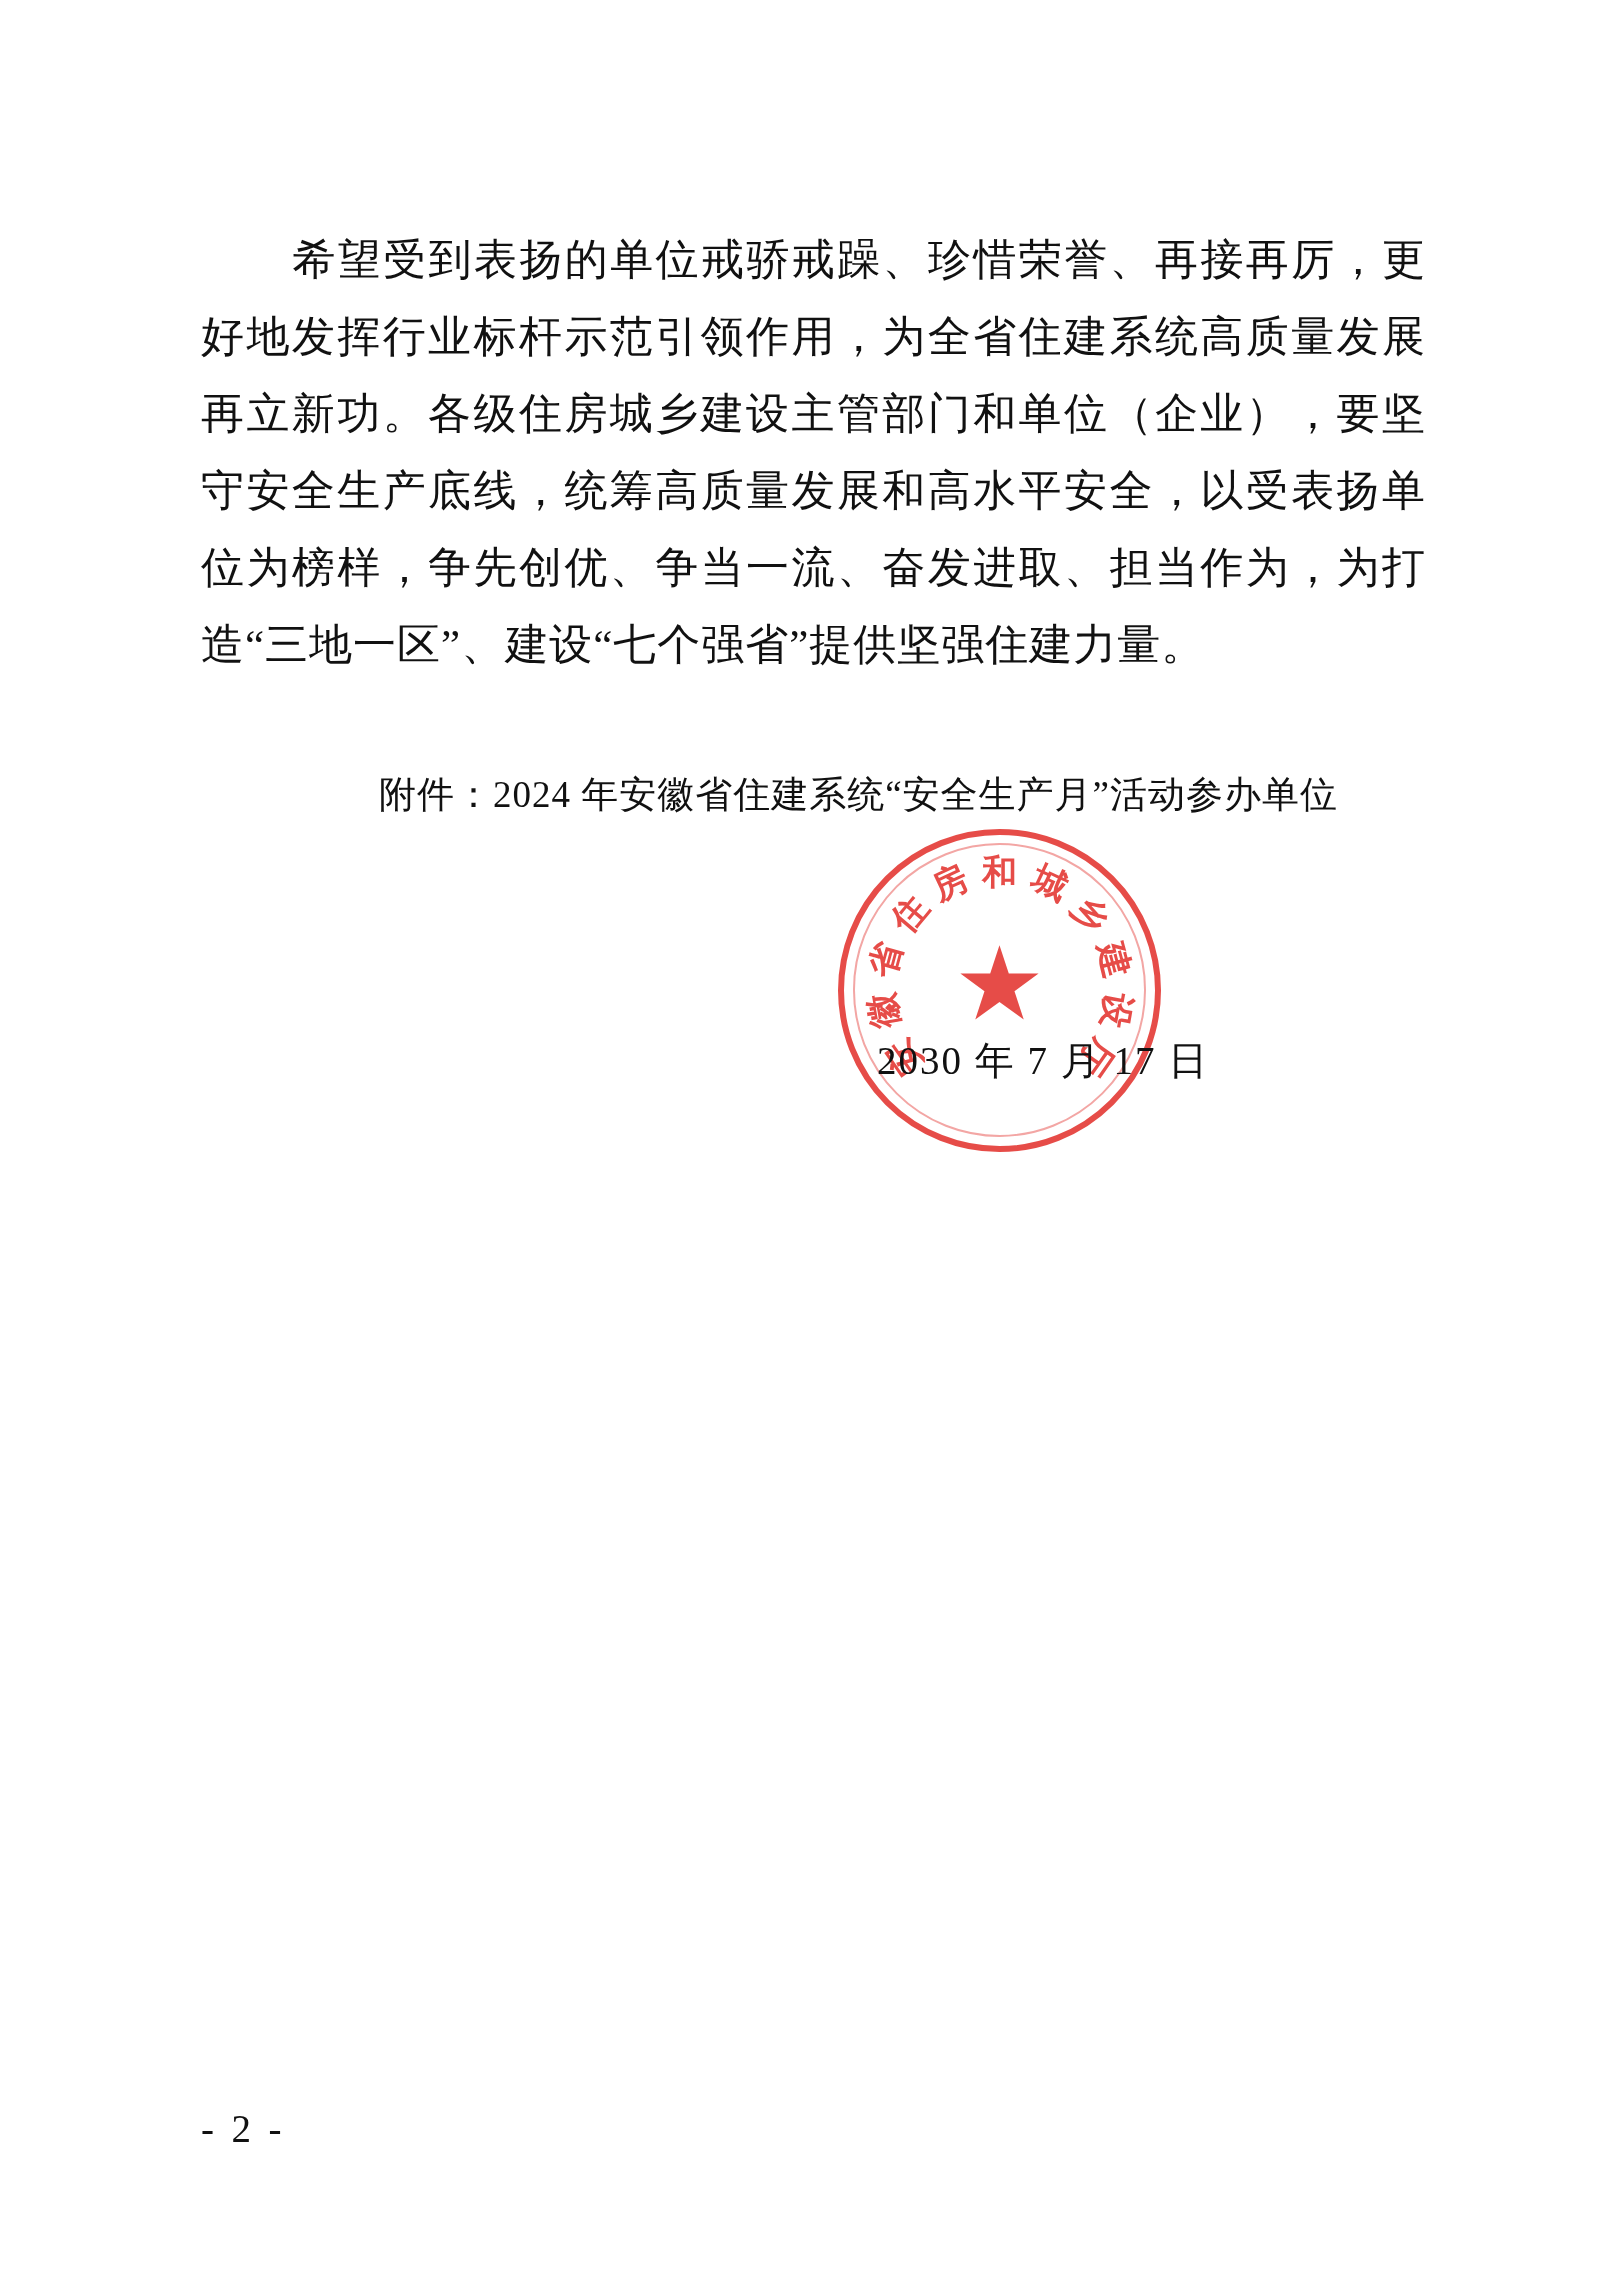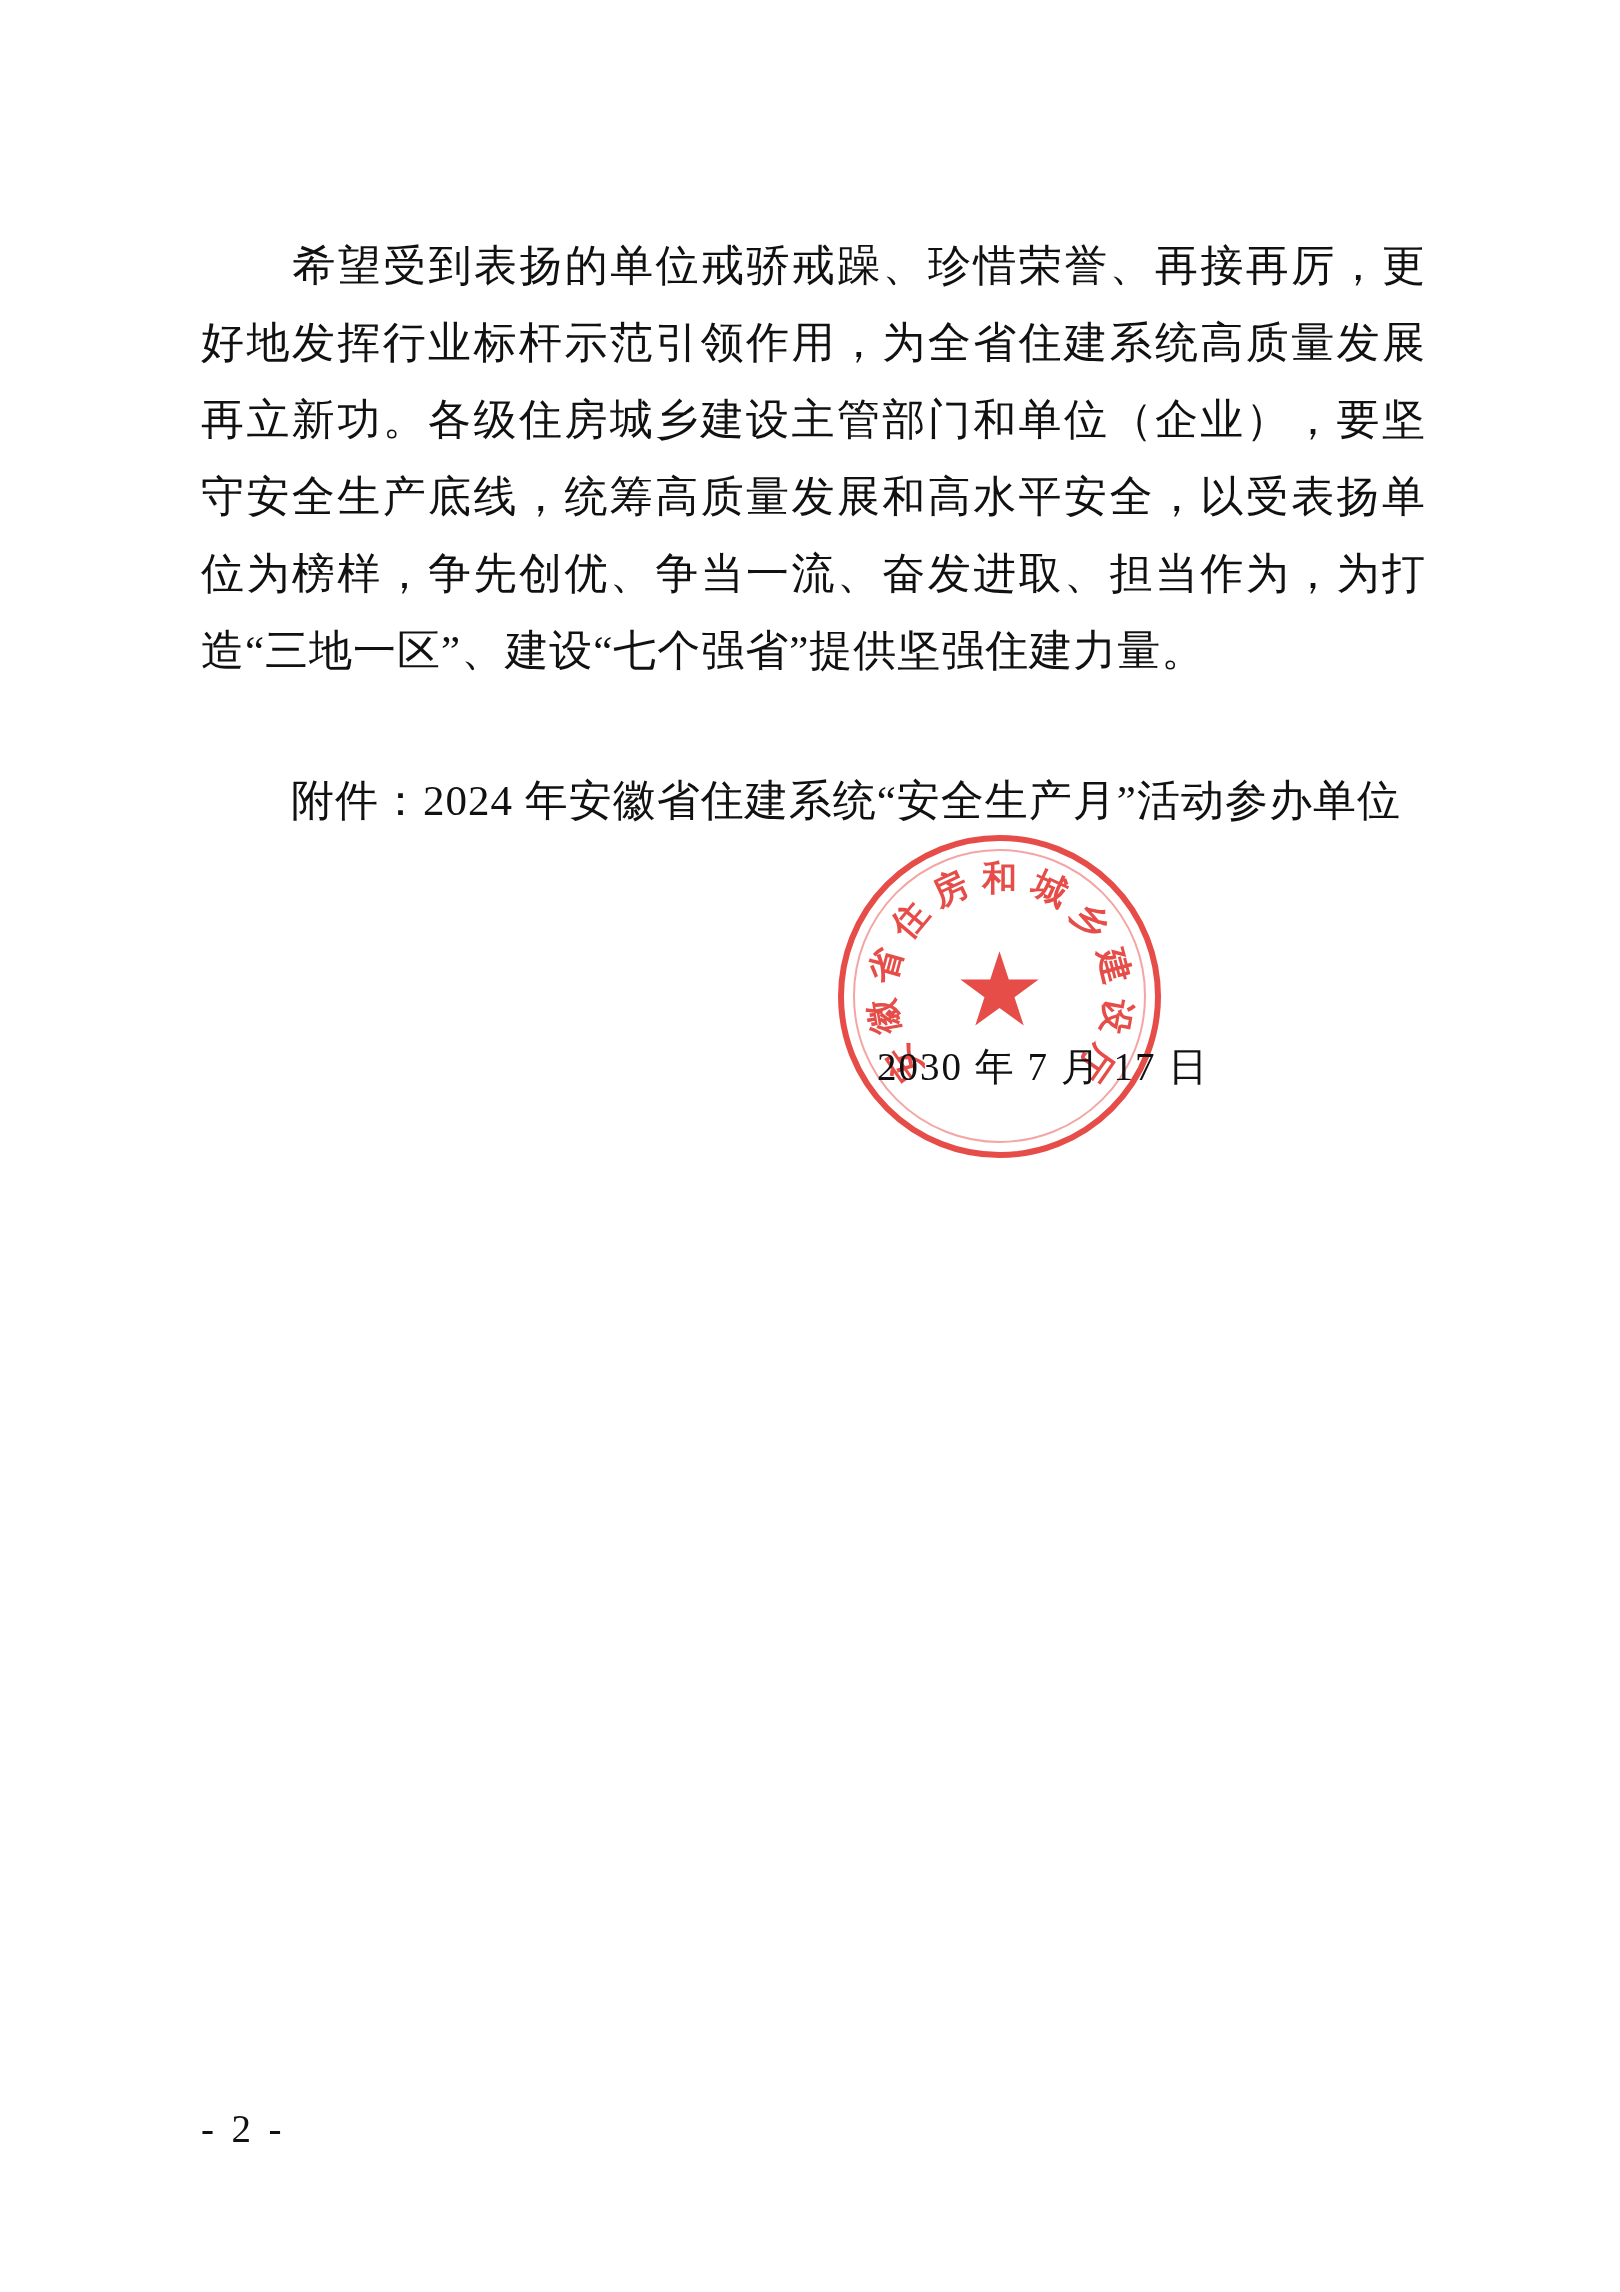--- a/index.html
+++ b/index.html
@@ -16,42 +16,43 @@
     overflow: hidden;
   }
   .page {
     position: absolute;
     inset: 0;
     background: #ffffff;
   }
   .content {
     position: absolute;
     left: 201px;
-    top: 227px;
+    top: 221px;
     width: 1225px;
   }
   .para {
     font-size: 43px;
     line-height: 77px;
     text-align: justify;
     text-justify: inter-ideograph;
     letter-spacing: 1px;
     margin: 0;
     color: #111111;
   }
   .para .indent {
     display: inline-block;
     width: 90px;
   }
   .attach-block {
     margin-top: 73px;
-    font-size: 43px;
+    font-size: 37px;
     line-height: 77px;
     color: #111111;
     letter-spacing: 1px;
+    text-align: center;
   }
   .attach-line1 .indent {
     display: inline-block;
     width: 90px;
   }
   .attach-line2 {
     padding-left: 180px;
   }
   .sign-area {
     position: absolute;

